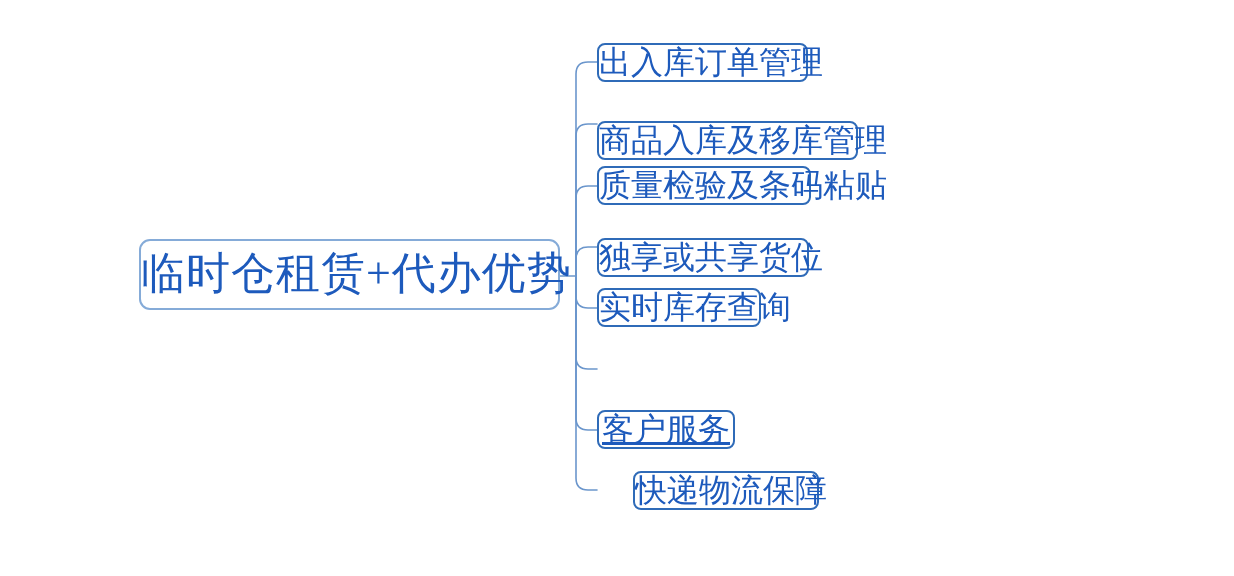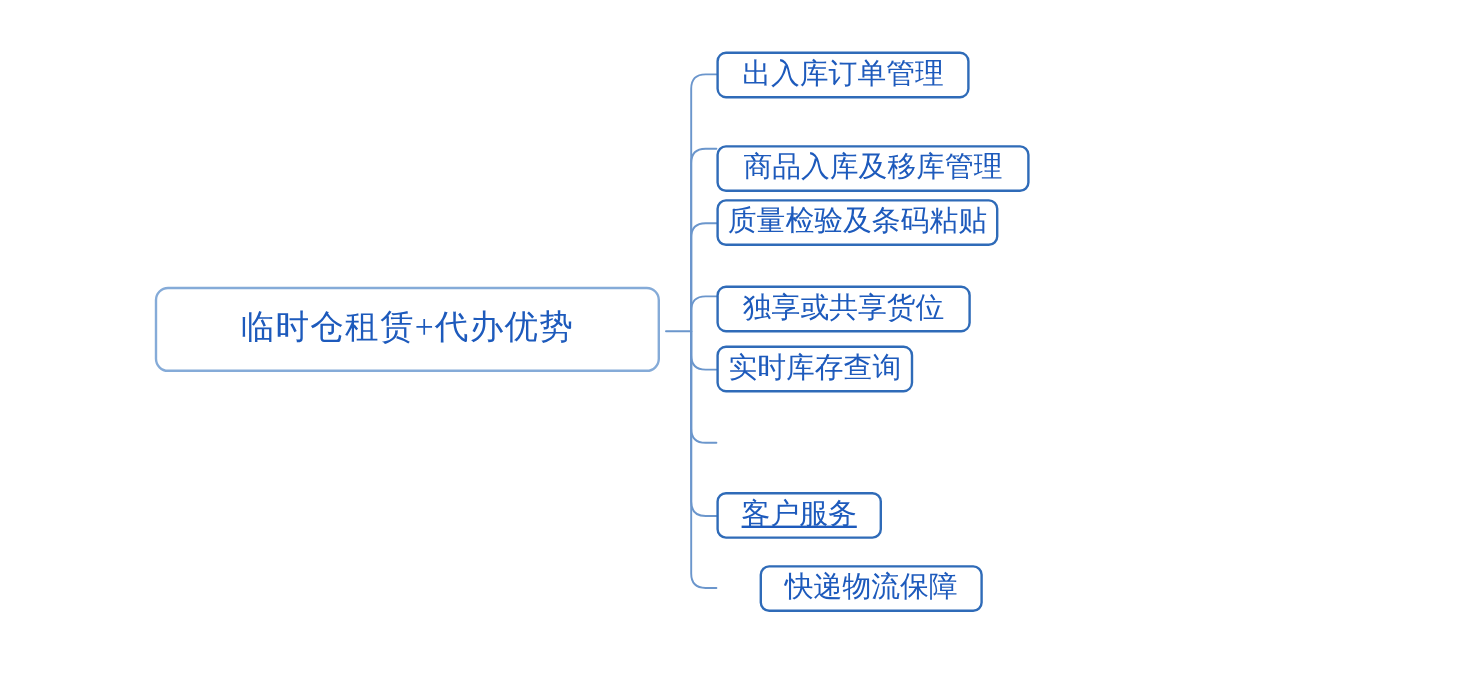--- a/index.html
+++ b/index.html
@@ -24,41 +24,41 @@
   }
   .node {
     position: absolute;
     box-sizing: border-box;
     background: #ffffff;
     color: #1d5abc;
     text-align: center;
     white-space: nowrap;
   }
   .root-node {
-    left: 129px;
+    left: 139px;
     top: 239px;
     width: 421px;
     height: 71px;
     border: 2px solid #85abd8;
     border-radius: 11px;
-    font-size: 28px;
+    font-size: 44px;
     line-height: 66px;
     letter-spacing: 1px;
   }
   .child-node {
     left: 597px;
     height: 39px;
     border: 2px solid #2f6bb8;
     border-radius: 8px;
-    font-size: 24px;
+    font-size: 32px;
     line-height: 35px;
   }
   .child-0 { top: 43px;  width: 211px; }
   .child-1 { top: 121px; width: 261px; }
-  .child-2 { top: 166px; width: 235px; }
+  .child-2 { top: 166px; width: 214px; }
   .child-3 { top: 238px; width: 212px; }
   .child-4 { top: 288px; width: 164px; }
   .child-5 { top: 349px; width: 163px; }
   .child-6 { top: 410px; width: 138px; text-decoration: underline; }
   .child-7 { top: 471px; width: 186px; margin-left: 36px; }
 </style>
 </head>
 <body>
 
 <div class="canvas">

